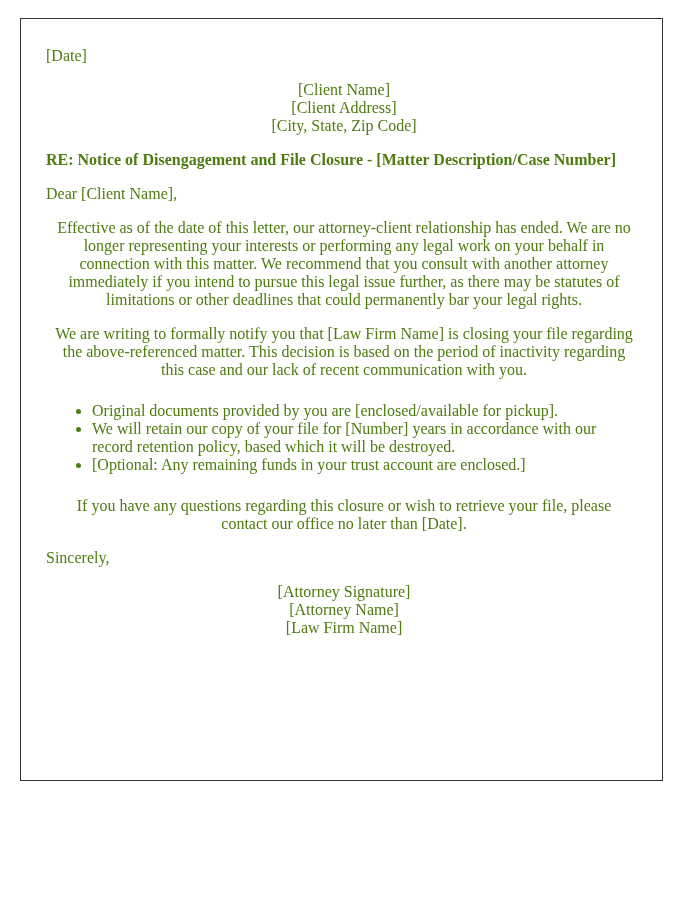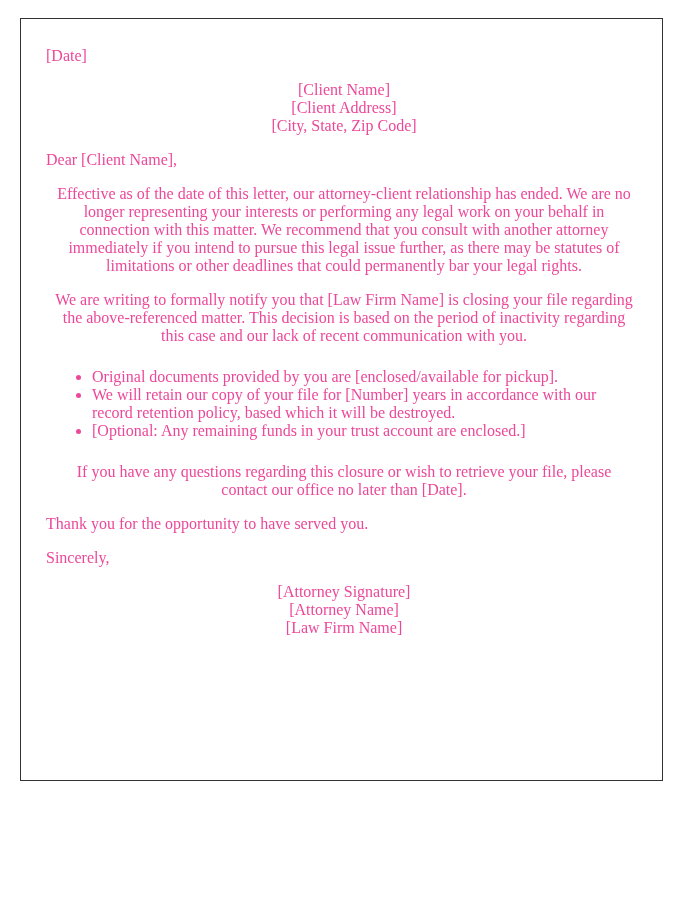--- a/index.html
+++ b/index.html
@@ -11,21 +11,21 @@
   }
   .page {
     box-sizing: border-box;
     position: absolute;
     left: 20px;
     top: 18px;
     width: 643px;
     height: 763px;
     border: 1.5px solid #333333;
     background: #ffffff;
-    color: #ec4899;
+    color: #4d7c0f;
     font-family: "Liberation Serif", "DejaVu Serif", serif;
     font-size: 16px;
     line-height: 18px;
     padding: 12px 20px 0 25px;
     overflow: hidden;
   }
   .page p { margin: 16px 0; }
   .pre { white-space: pre-line; text-align: center; }
   .subject { font-weight: bold; white-space: nowrap; }
   ul.file-actions {
@@ -38,20 +38,21 @@
 </head>
 <body>
 
 <div class="page">
   <p>[Date]</p>
 
   <p class="pre">[Client Name]
 [Client Address]
 [City, State, Zip Code]</p>
 
+  <p class="subject">RE: Notice of Disengagement and File Closure - [Matter Description/Case Number]</p>
 
   <p>Dear [Client Name],</p>
 
   <p class="pre">Effective as of the date of this letter, our attorney-client relationship has ended. We are no
 longer representing your interests or performing any legal work on your behalf in
 connection with this matter. We recommend that you consult with another attorney
 immediately if you intend to pursue this legal issue further, as there may be statutes of
 limitations or other deadlines that could permanently bar your legal rights.</p>
 
   <p class="pre">We are writing to formally notify you that [Law Firm Name] is closing your file regarding
@@ -62,20 +63,19 @@
   <ul class="file-actions">
     <li>Original documents provided by you are [enclosed/available for pickup].</li>
     <li>We will retain our copy of your file for [Number] years in accordance with our
 record retention policy, based which it will be destroyed.</li>
     <li>[Optional: Any remaining funds in your trust account are enclosed.]</li>
   </ul>
 
   <p class="pre">If you have any questions regarding this closure or wish to retrieve your file, please
 contact our office no later than [Date].</p>
 
-  <p>Thank you for the opportunity to have served you.</p>
 
   <p>Sincerely,</p>
 
   <p class="pre">[Attorney Signature]
 [Attorney Name]
 [Law Firm Name]</p>
 </div>
 
 </body></html>

